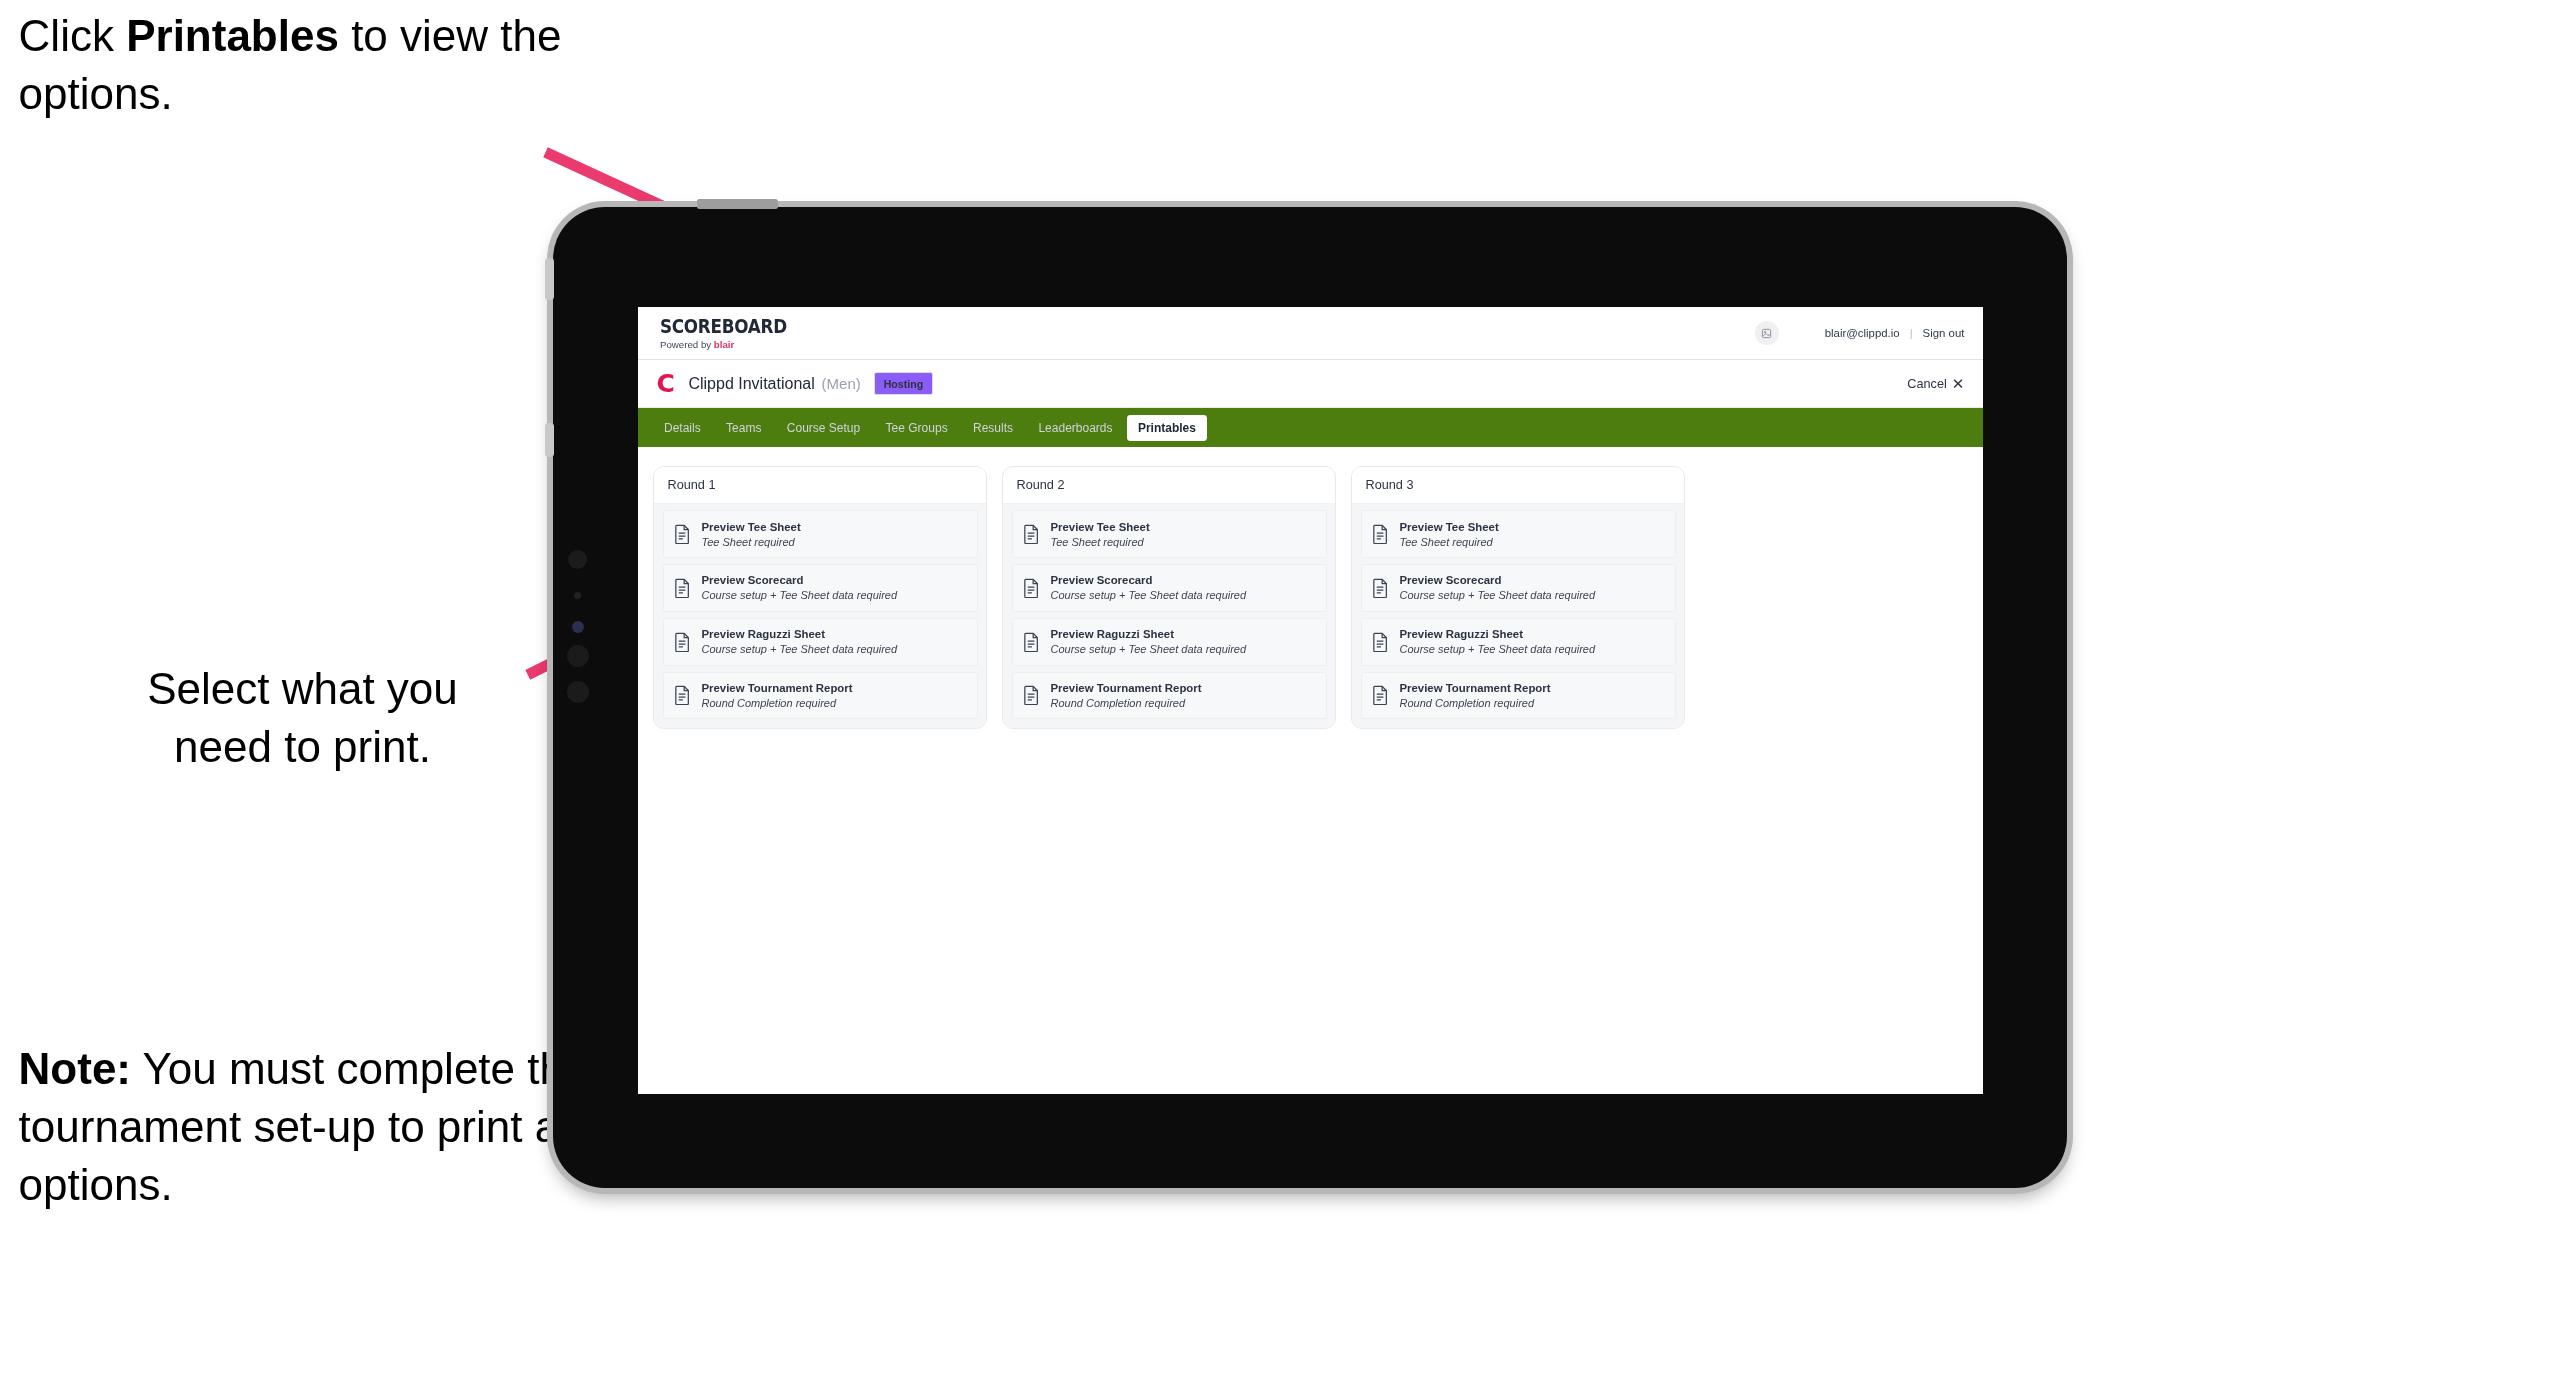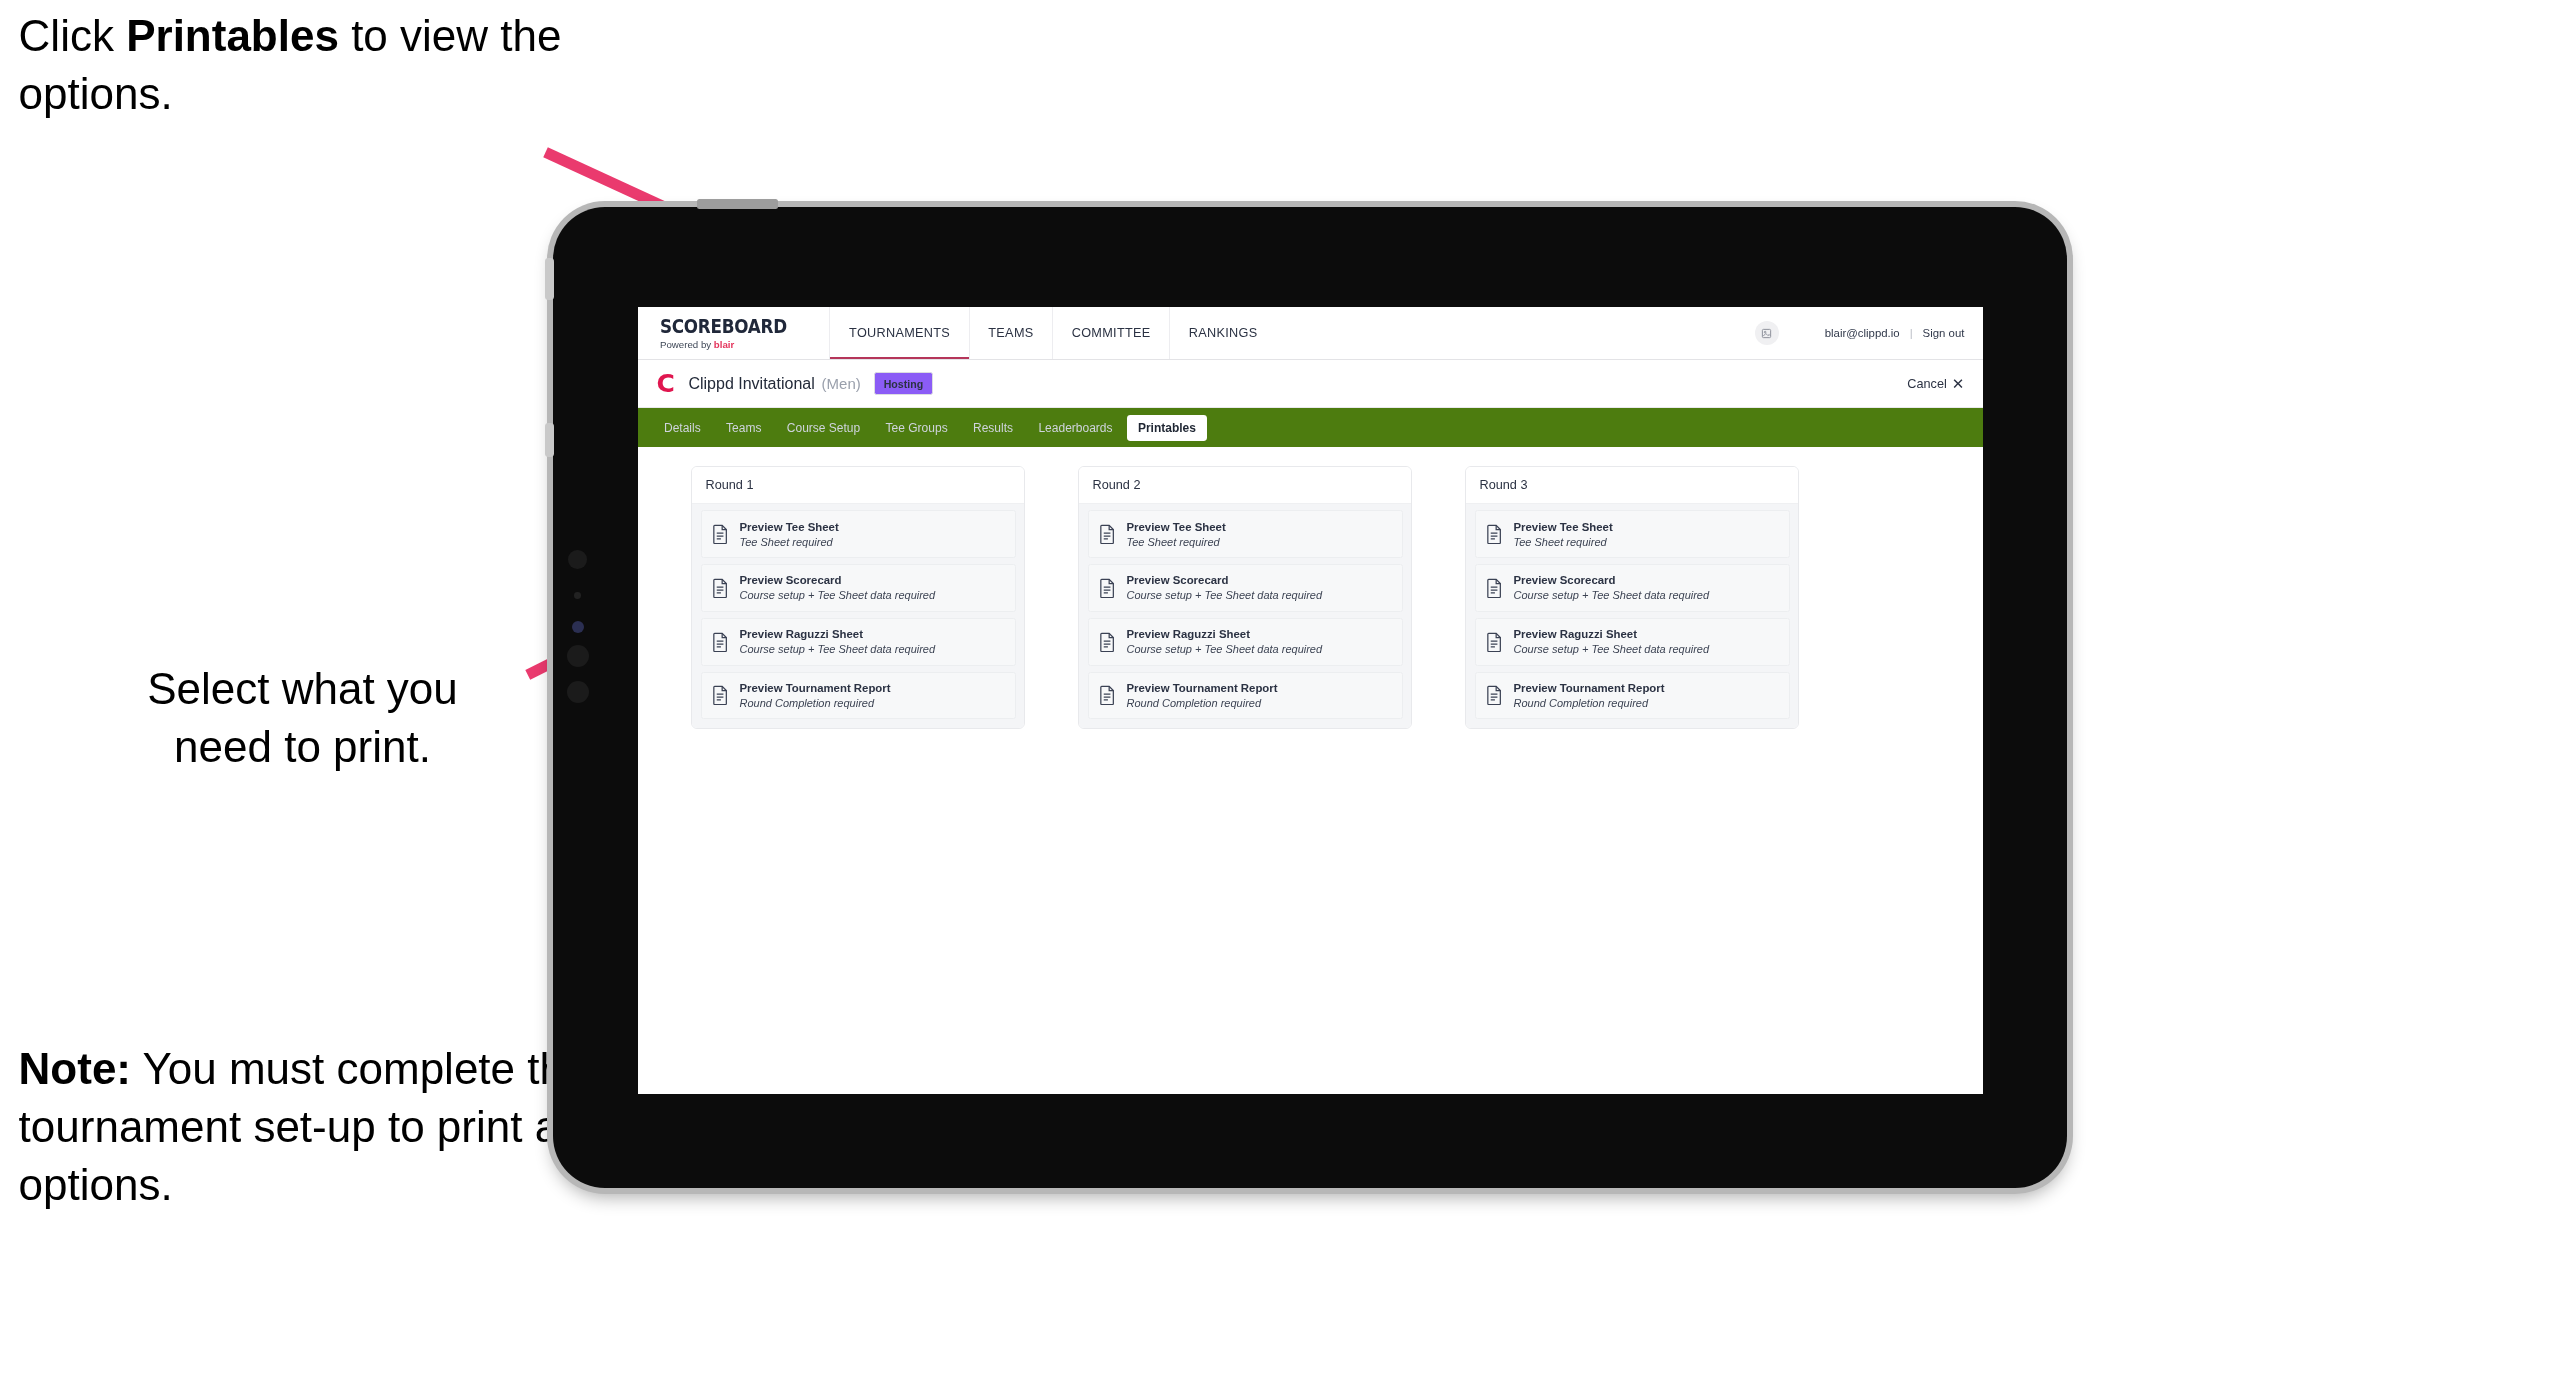--- a/index.html
+++ b/index.html
@@ -269,23 +269,22 @@
     background: #ffffff;
     padding: 18.6px 15px;
     display: flex;
     gap: 15px;
     align-items: flex-start;
   }
   .round-col {
     width: 332px;
     background: #ffffff;
     border: 0.8px solid #e8e9ec;
-    border-radius: 6px;
+    border-radius: 11px;
     overflow: hidden;
-    margin-left: 38px;
   }
   .round-head {
     padding: 11px 13.5px;
     font-size: 12.7px;
     color: #2b3243;
     background: #ffffff;
     border-bottom: 0.8px solid #eff0f2;
   }
   .round-body {
     background: #f4f5f7;
@@ -353,34 +352,20 @@
   <div class="side-btn" id="btn-c"></div>
 
   <div id="screen">
 
     <div id="appbar">
       <div id="brand">
         <div id="brand-title">SCOREBOARD</div>
         <div id="brand-sub"><span>Powered by </span><span class="brand-accent">blair</span></div>
       </div>
 
-      <nav class="topnav">
-        <div class="topnav-item active">
-            <span>TOURNAMENTS</span>
-          </div>
-        <div class="topnav-item">
-            <span>TEAMS</span>
-          </div>
-        <div class="topnav-item">
-            <span>COMMITTEE</span>
-          </div>
-        <div class="topnav-item">
-            <span>RANKINGS</span>
-          </div>
-      </nav>
 
       <div id="appbar-right">
         <div id="avatar">
           <svg width="11" height="11" viewBox="0 0 16 16" fill="none" stroke="currentColor" stroke-width="1.4">
             <rect x="2" y="2" width="12" height="12" rx="1.5"></rect>
             <circle cx="6" cy="6" r="1.2"></circle>
             <path d="M3 12 L7 8 L10 11 L12 9.5 L13 11"></path>
           </svg>
         </div>
         <span id="user-email">blair@clippd.io</span>

